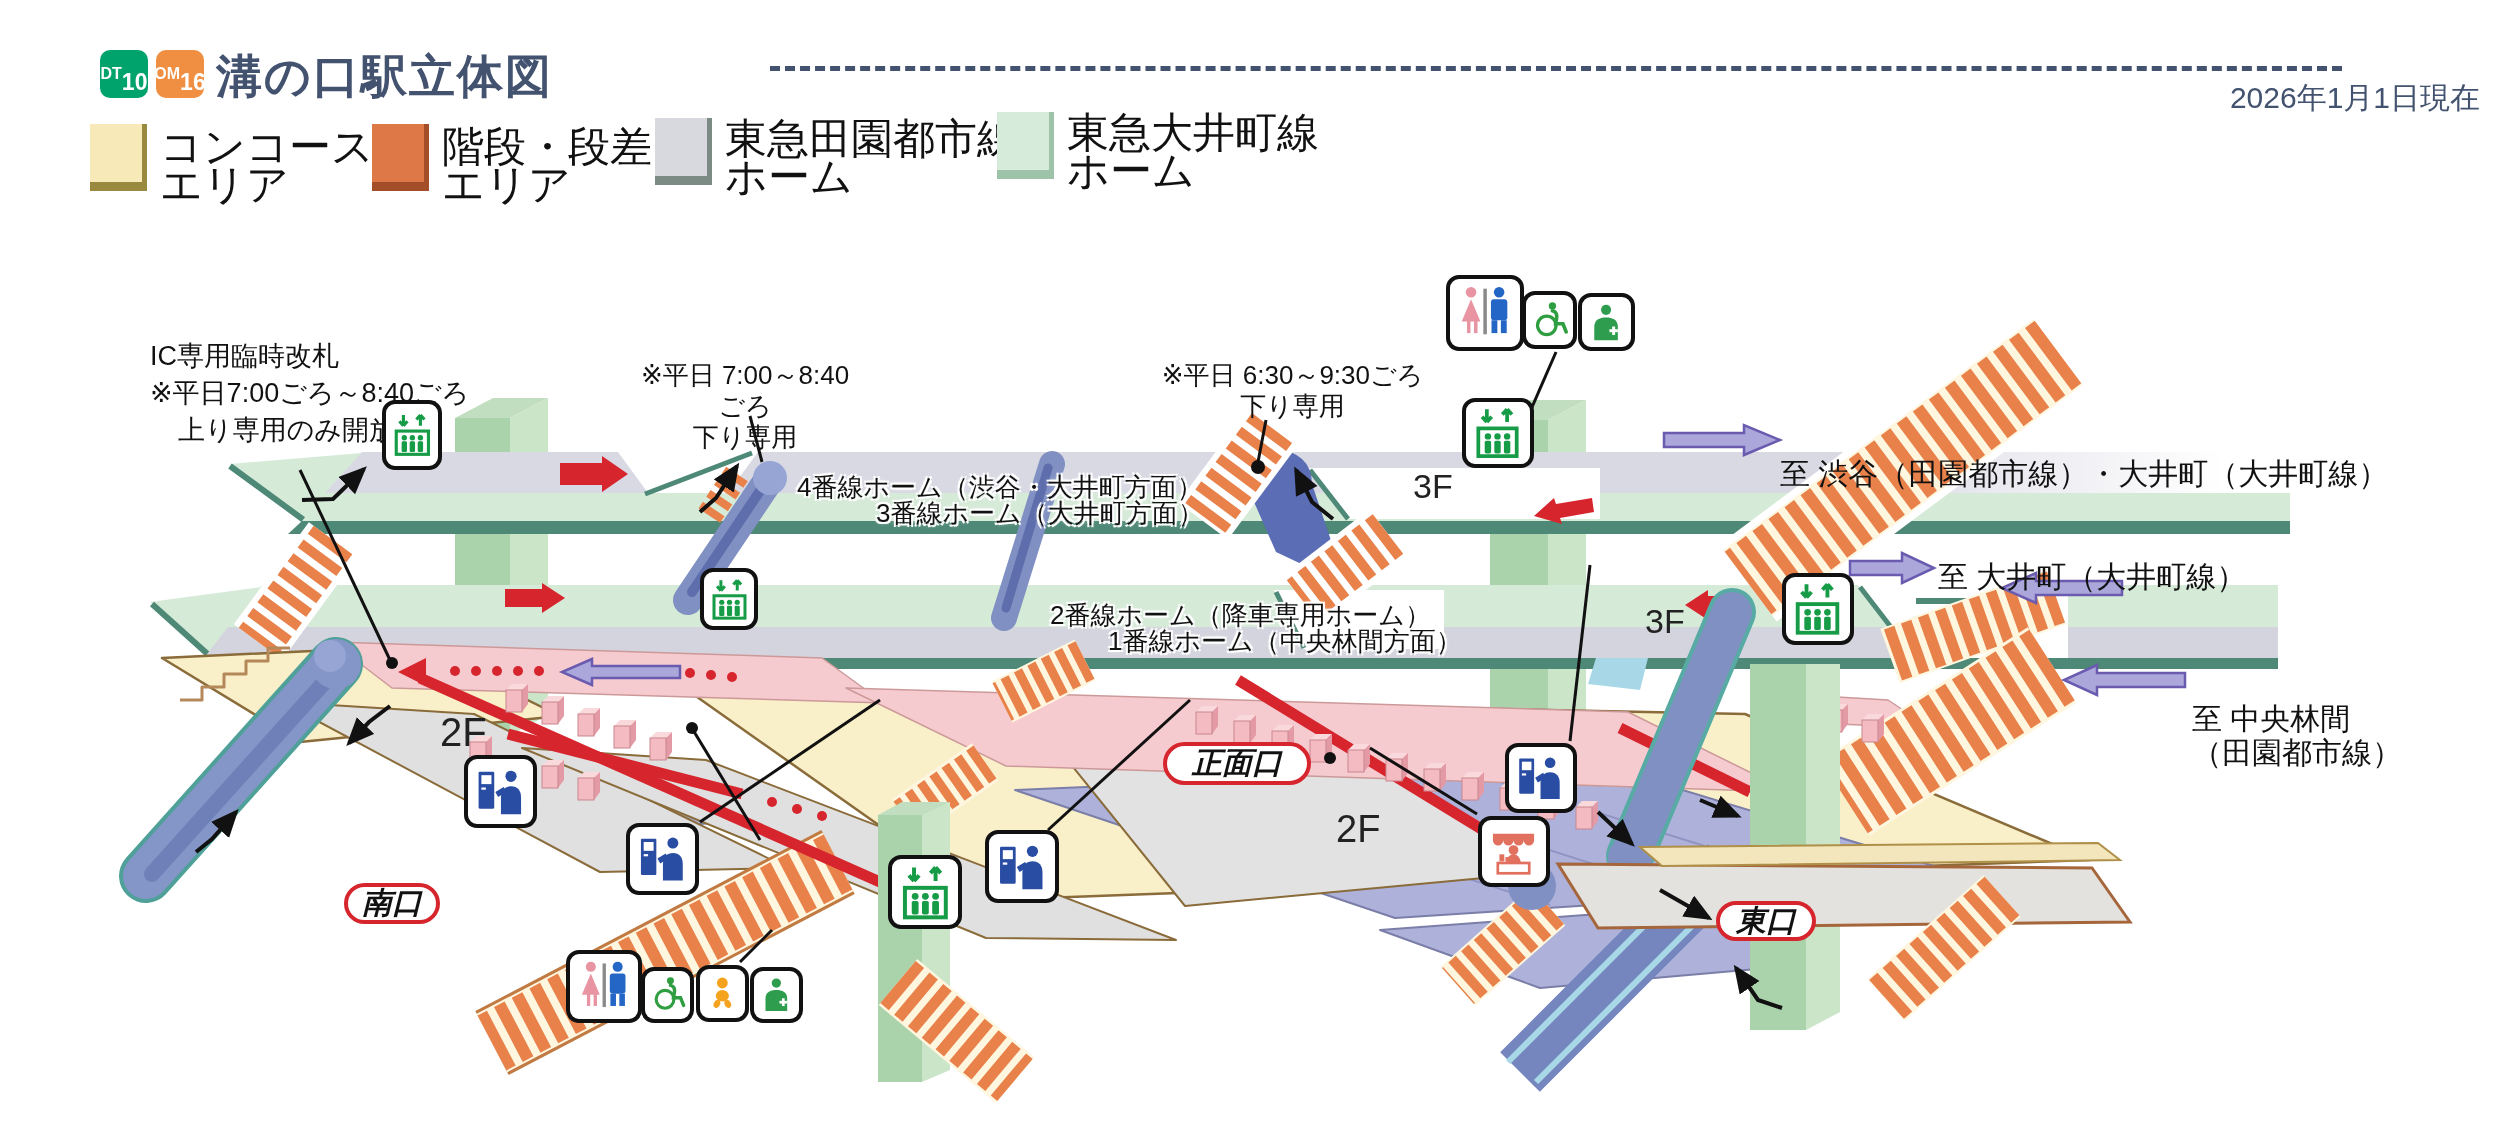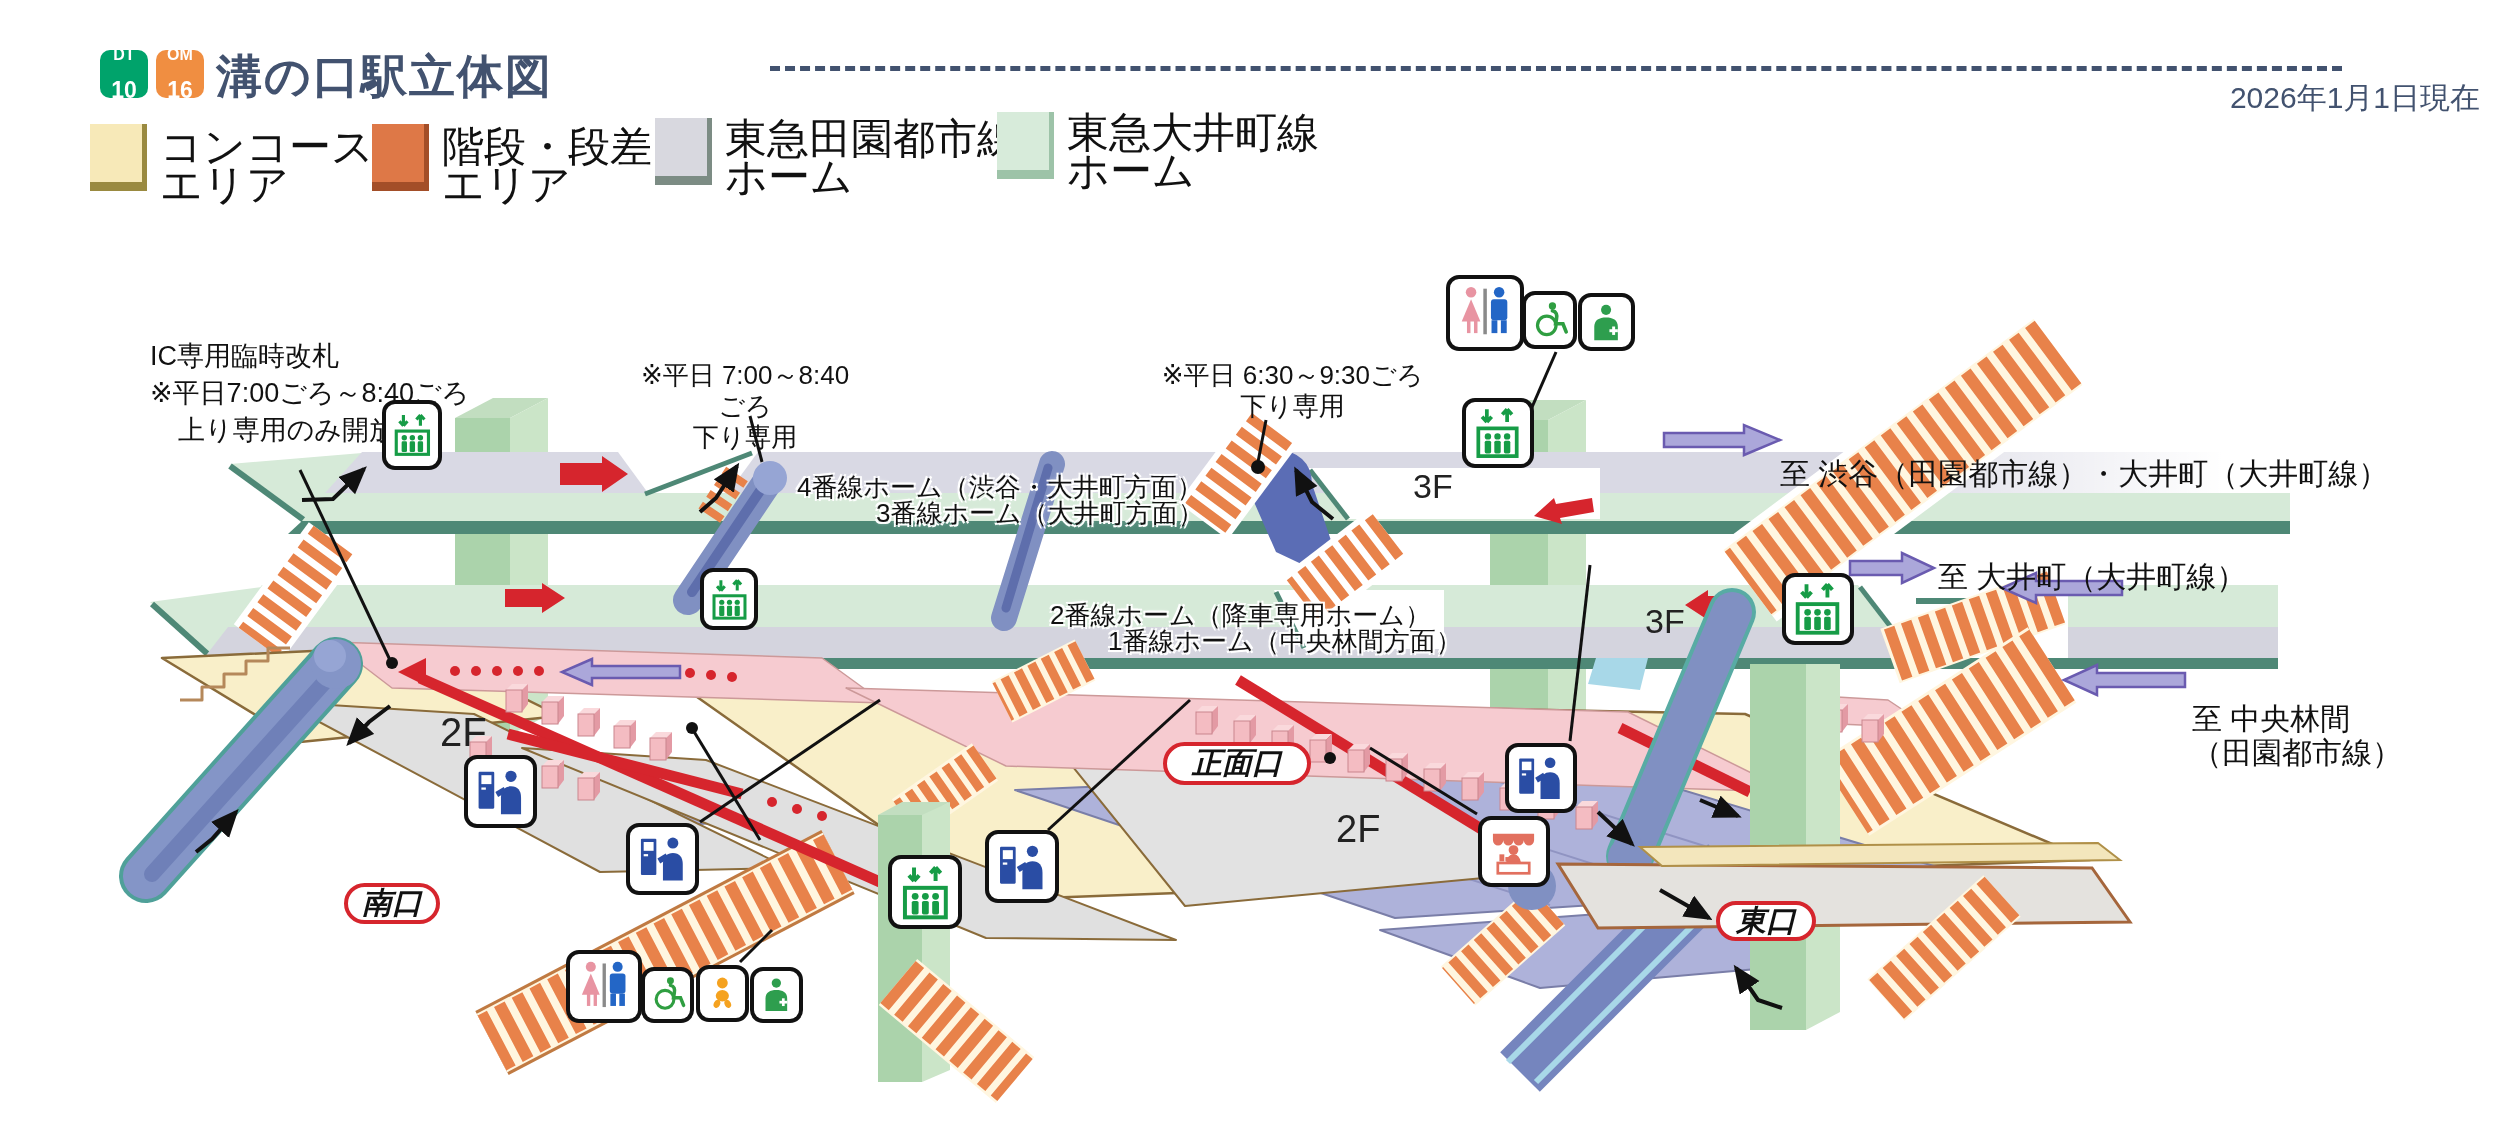--- a/index.html
+++ b/index.html
@@ -2,21 +2,21 @@
 <html><head>
 <meta charset="utf-8">
 <style>
   html,body{margin:0;padding:0;background:#fff;}
   .canvas{position:relative;width:2500px;height:1135px;background:#fff;overflow:hidden;
           font-family:"Liberation Sans","DejaVu Sans",sans-serif;color:#1a1a1a;}
   .abs{position:absolute;}
   svg{display:block;}
   
   .badge{position:absolute;width:48px;height:48px;border-radius:10px;color:#fff;
-         display:flex;flex-direction:column;align-items:center;justify-content:center;line-height:1;}
+         display:flex;flex-direction:row;align-items:center;justify-content:center;line-height:1;}
   .badge .c{font-size:16px;font-weight:bold;}
   .badge .n{font-size:23px;font-weight:bold;margin-top:16px;}
   .badge-dt{background:#00A36B;}
   .badge-om{background:#F08E41;border-radius:10px;}
   .page-title{font-size:46px;font-weight:bold;color:#42526F;letter-spacing:2px;}
   .dashes{border-top:5px dashed #42526F;}
   .date-note{font-size:30px;color:#42526F;text-align:right;}
   
   .swatch{position:absolute;width:52px;height:58px;box-sizing:content-box;}
   .legend-label{position:absolute;font-size:42px;line-height:38px;color:#111;}

